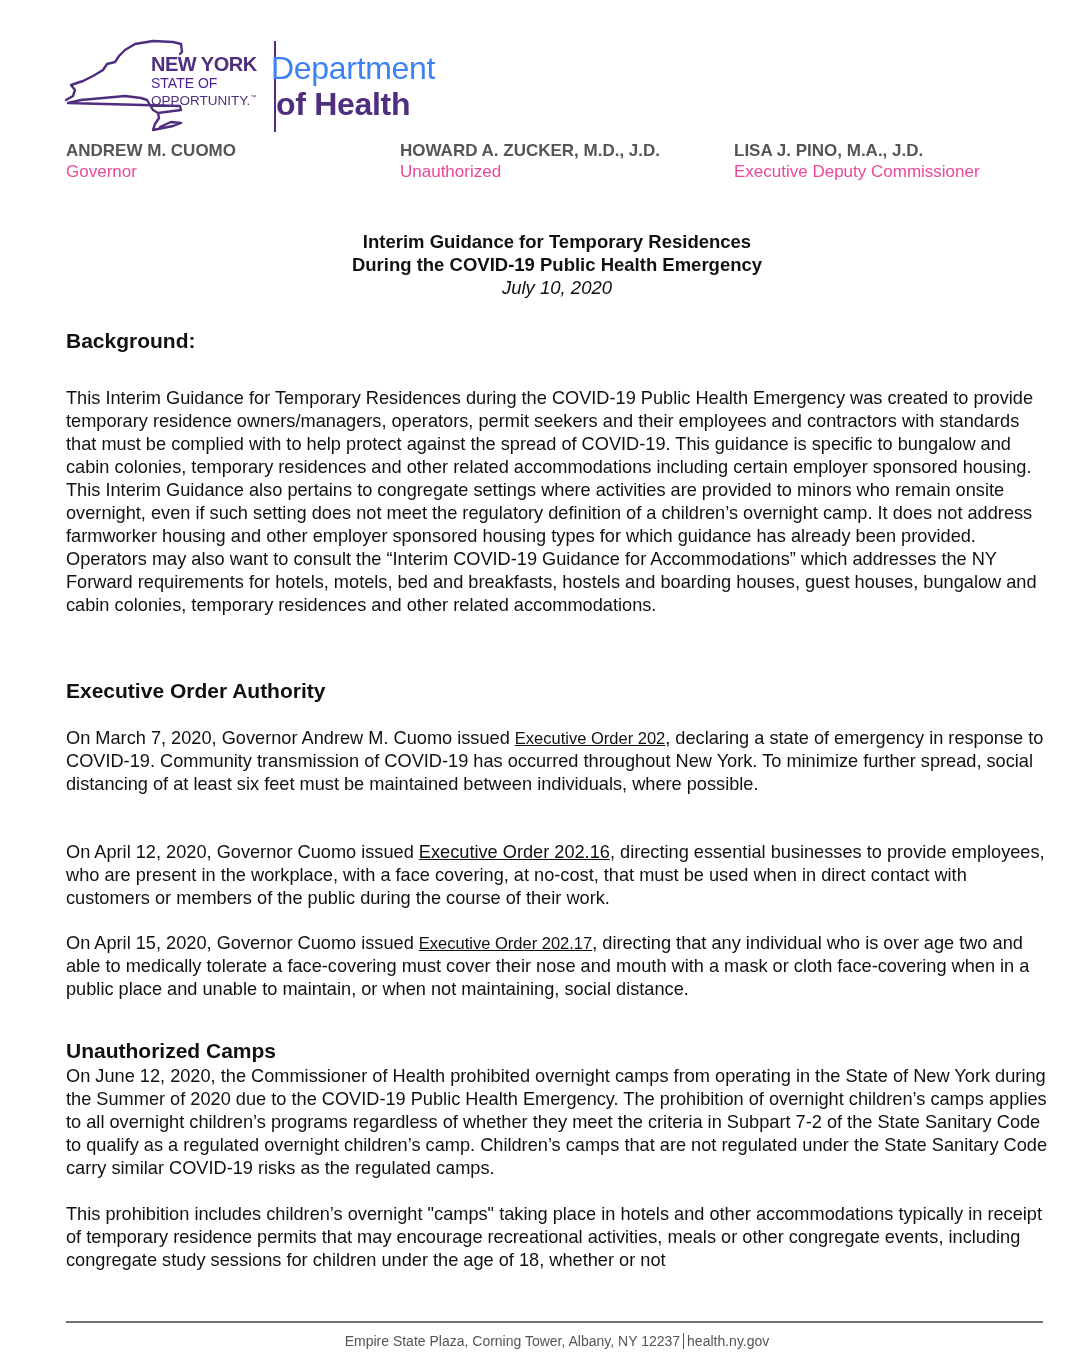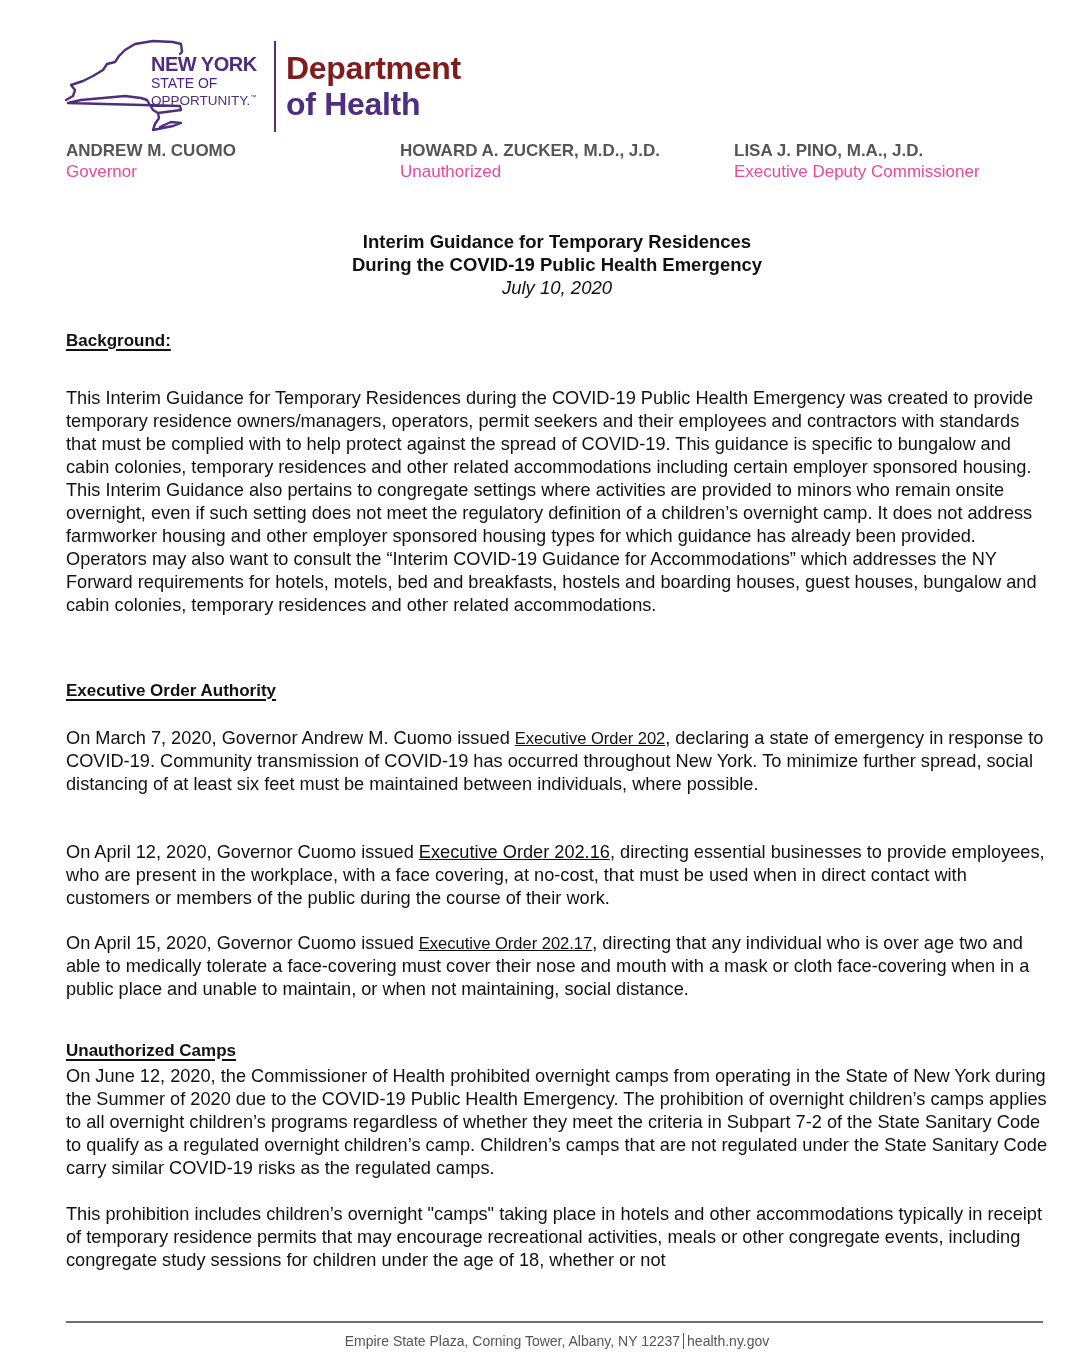--- a/index.html
+++ b/index.html
@@ -6,33 +6,33 @@
   body { width: 1068px; height: 1366px; position: relative; overflow: hidden;
          font-family: "Liberation Sans", sans-serif; color: #111111; }
   .abs { position: absolute; }
 
   
   #logo-map { left: 63px; top: 38px; width: 140px; height: 95px; }
   .ny-word { left: 151px; top: 54px; font-weight: 700; font-size: 20px; color: #4f2d7f; letter-spacing: -0.5px; line-height: 20px; }
   .ny-sub { left: 151px; top: 76px; font-size: 14px; color: #4c1d95; line-height: 14px; font-weight: 400; }
   .ny-sub2 { left: 151px; top: 90px; font-size: 13.5px; color: #4f2d7f; line-height: 14px; }
   .logo-divider { left: 274px; top: 41px; width: 2px; height: 91px; background: #4f2d7f; }
-  .dept1 { left: 286px; top: 50px; font-weight: 700; font-size: 32px; color: #7f1d1d; line-height: 36px; letter-spacing: -0.3px; }
-  .dept2 { left: 286px; top: 86px; font-weight: 700; font-size: 32px; color: #4f2d7f; line-height: 36px; letter-spacing: -0.3px; }
+  .dept1 { left: 271px; top: 50px; font-weight: 400; font-size: 32px; color: #3b82f6; line-height: 36px; letter-spacing: -0.3px; }
+  .dept2 { left: 276px; top: 86px; font-weight: 700; font-size: 32px; color: #4f2d7f; line-height: 36px; letter-spacing: -0.3px; }
 
   
   .off-name { top: 141px; font-weight: 700; font-size: 17px; color: #555555; line-height: 20px; }
   .off-title { top: 162px; font-size: 17px; color: #ec4899; line-height: 20px; }
 
   
   .doc-title { left: 0; width: 1114px; text-align: center; font-weight: 700; font-size: 18.5px; line-height: 23px; }
   .doc-date { left: 0; width: 1114px; text-align: center; font-style: italic; font-size: 18.5px; line-height: 23px; }
 
   
-  .heading { left: 66px; font-weight: 700; font-size: 17px; text-decoration: underline; text-underline-offset: 3px; text-decoration-thickness: 2px; line-height: 23px; }
+  .heading { left: 66px; font-weight: 700; font-size: 21px; text-underline-offset: 3px; text-decoration-thickness: 2px; line-height: 23px; }
   .para { left: 66px; width: 985px; font-size: 18.2px; line-height: 23px; }
   .para .link { text-decoration: underline; font-size: 16.5px; }
   .para .link-lg { text-decoration: underline; text-align: center; }
 
   
   .footer-rule { left: 66px; top: 1321px; width: 977px; height: 2px; background: #707070; }
   .footer-text { left: 0; width: 1114px; top: 1333px; text-align: center; font-size: 14px; color: #555555; }
   .footer-sep { display: inline-block; width: 1px; height: 16px; background: #555; vertical-align: -3px; margin: 0 3px 0 3px; }
 </style>
 </head>

